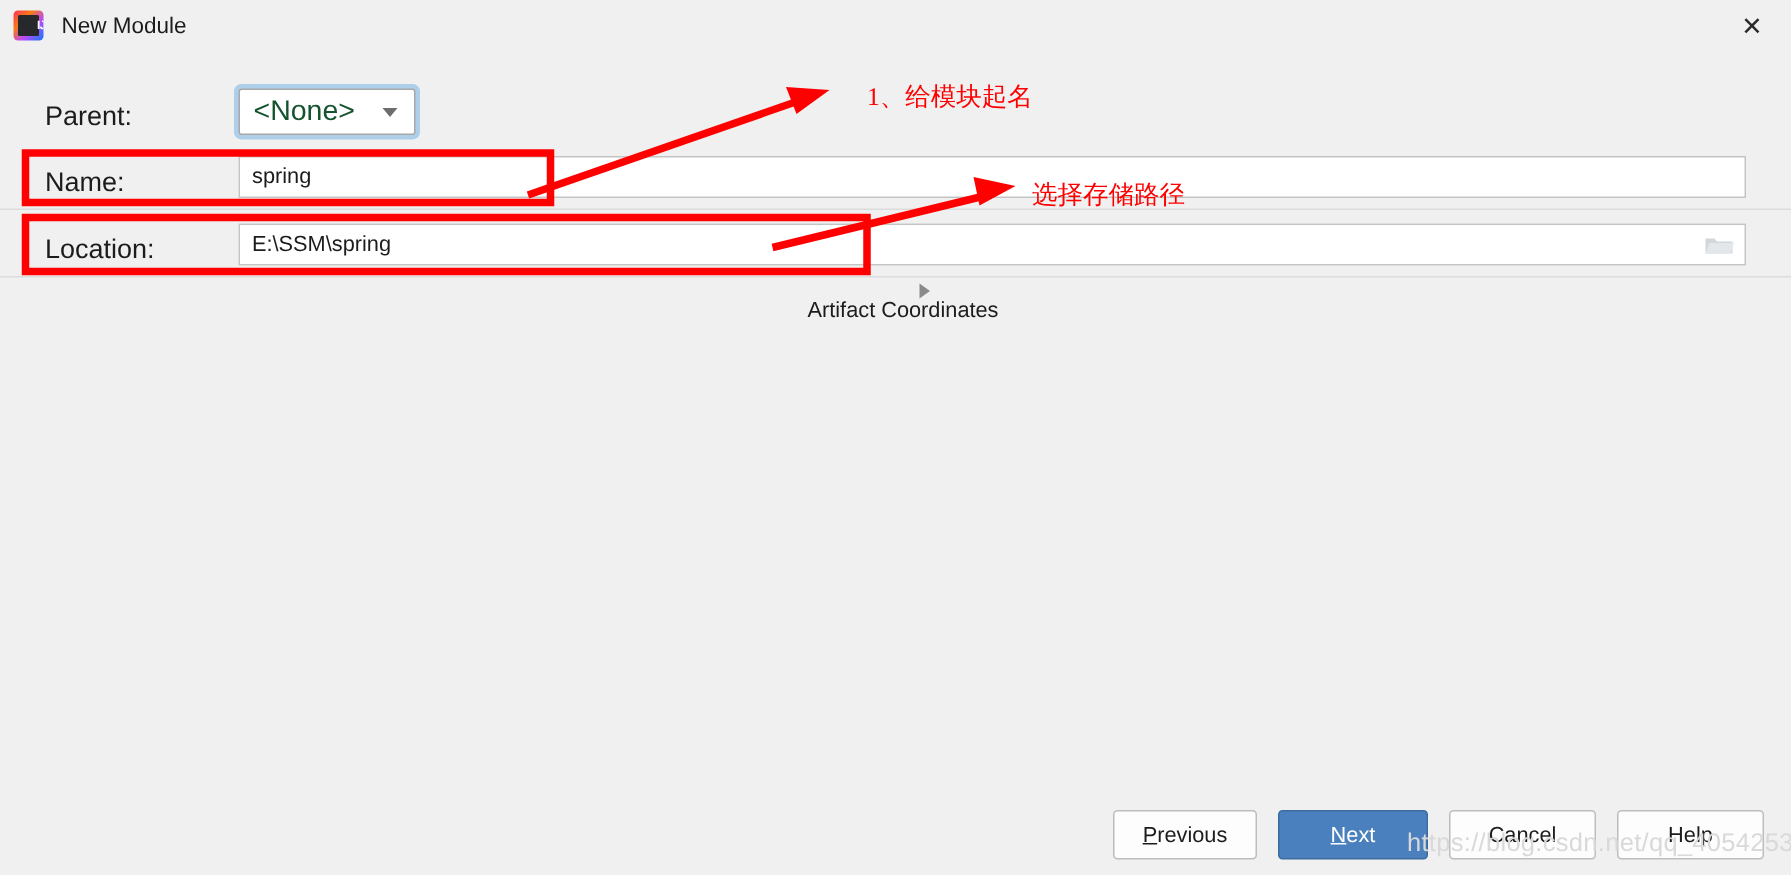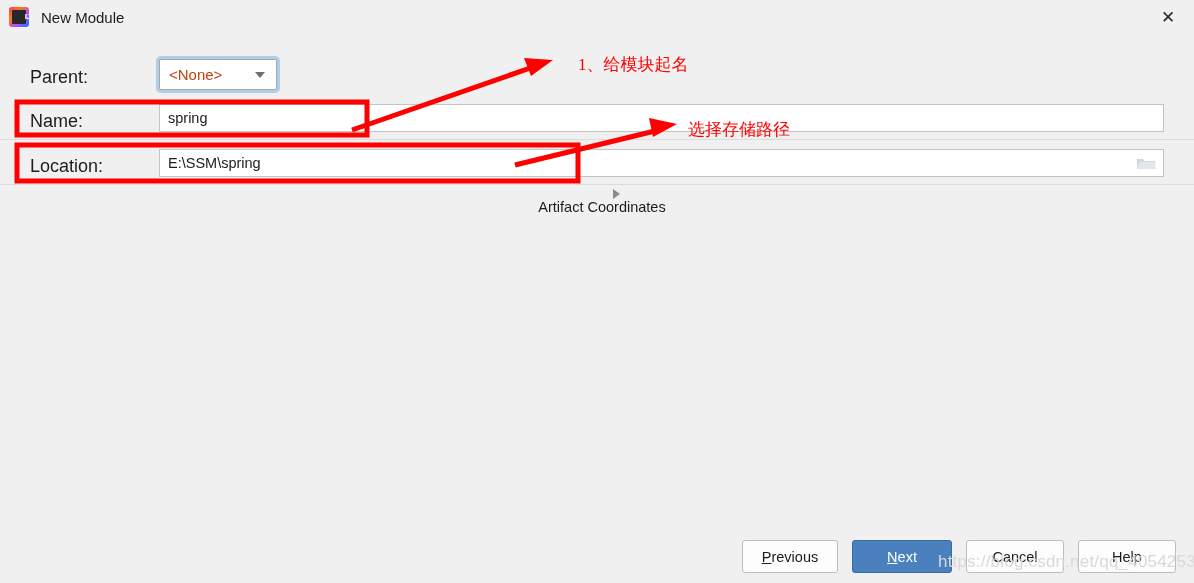--- a/index.html
+++ b/index.html
@@ -101,22 +101,22 @@
     width: 116px; height: 29px;
     background: #ffffff;
     border: 1px solid #a8a8a8;
     border-radius: 2px;
     box-shadow: 0 0 0 3px rgba(120,180,230,0.55);
     display: flex;
     align-items: center;
   }
   .combo-val {
     margin-left: 9px;
-    font-size: 15px;
-    color: #c2410c;
+    font-size: 19px;
+    color: #14532d;
   }
   .combo-arrow {
     position: absolute;
     right: 11px; top: 12px;
     width: 0; height: 0;
     border-left: 5.5px solid transparent;
     border-right: 5.5px solid transparent;
     border-top: 6px solid #6e6e6e;
   }
 

